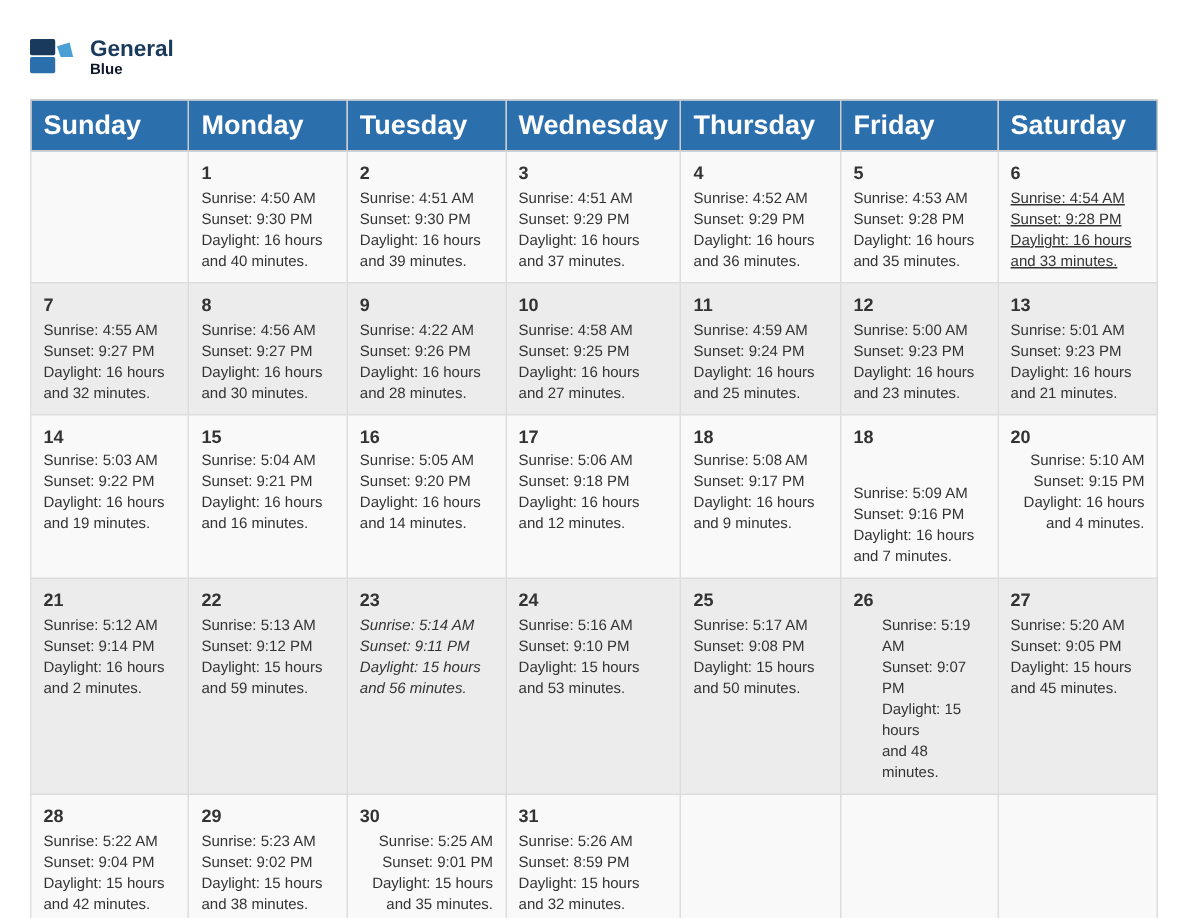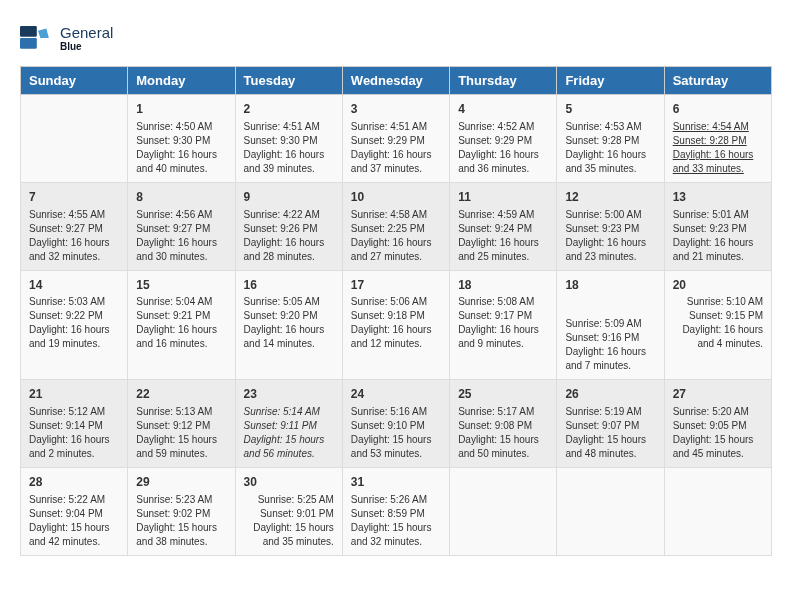--- a/index.html
+++ b/index.html
@@ -36,21 +36,21 @@
     table {
       width: 100%;
       border-collapse: collapse;
       font-size: 11px;
     }
     thead tr th {
       background-color: #2c6fad;
       color: #fff;
       text-align: left;
       padding: 6px 8px;
-      font-size: 13px;
+      font-size: 18px;
       font-weight: bold;
       border: 1px solid #ccc;
     }
     tbody tr td {
       vertical-align: top;
       padding: 6px 8px;
       border: 1px solid #ddd;
       width: 14.28%;
       height: 80px;
       color: #333;
@@ -78,21 +78,21 @@
 
 <div class="header">
   <div class="logo">
   <div style="display:flex;flex-direction:row;align-items:center;gap:4px;">
     <svg width="36" height="36" viewBox="0 0 60 40" xmlns="http://www.w3.org/2000/svg">
       <rect x="0" y="0" width="28" height="18" rx="2" fill="#1a3a5c"></rect>
       <rect x="0" y="20" width="28" height="18" rx="2" fill="#2c6fad"></rect>
       <polygon points="30,8 44,4 48,20 34,20" fill="#4a9fd4"></polygon>
     </svg>
     <div style="display:flex;flex-direction:column;line-height:1.15;">
-      <span style="font-size:15px;font-weight:normal;color:#1a3a5c;">General</span>
+      <span style="font-size:15px;font-weight:bold;color:#1a3a5c;">General</span>
       <span style="font-size:10px;font-weight:bold;color:#0f172a;">Blue</span>
     </div>
   </div>
 </div>
   <div class="title-section">
     <div class="month-title"></div>
     <div class="location"></div>
   </div>
 </div>
 
@@ -173,21 +173,21 @@
         <td>
           <span class="day-num">9</span>
           <div class="day-info" style="white-space: pre-line;">Sunrise: 4:22 AM
 Sunset: 9:26 PM
 Daylight: 16 hours
 and 28 minutes.</div>
         </td>
         <td>
           <span class="day-num">10</span>
           <div class="day-info" style="white-space: pre-line;">Sunrise: 4:58 AM
-Sunset: 2:25 PM
+Sunset: 9:25 PM
 Daylight: 16 hours
 and 27 minutes.</div>
         </td>
         <td>
           <span class="day-num">11</span>
           <div class="day-info" style="white-space: pre-line;">Sunrise: 4:59 AM
 Sunset: 9:24 PM
 Daylight: 16 hours
 and 25 minutes.</div>
         </td>
@@ -288,21 +288,21 @@
         </td>
         <td>
           <span class="day-num">25</span>
           <div class="day-info" style="white-space: pre-line;">Sunrise: 5:17 AM
 Sunset: 9:08 PM
 Daylight: 15 hours
 and 50 minutes.</div>
         </td>
         <td>
           <span class="day-num">26</span>
-          <div class="day-info" style="white-space: pre-line;">Sunrise: 5:19 AM
+          <div class="day-info" style="white-space: pre-line; margin-left: 19px;">Sunrise: 5:19 AM
 Sunset: 9:07 PM
 Daylight: 15 hours
 and 48 minutes.</div>
         </td>
         <td>
           <span class="day-num">27</span>
           <div class="day-info" style="white-space: pre-line;">Sunrise: 5:20 AM
 Sunset: 9:05 PM
 Daylight: 15 hours
 and 45 minutes.</div>

